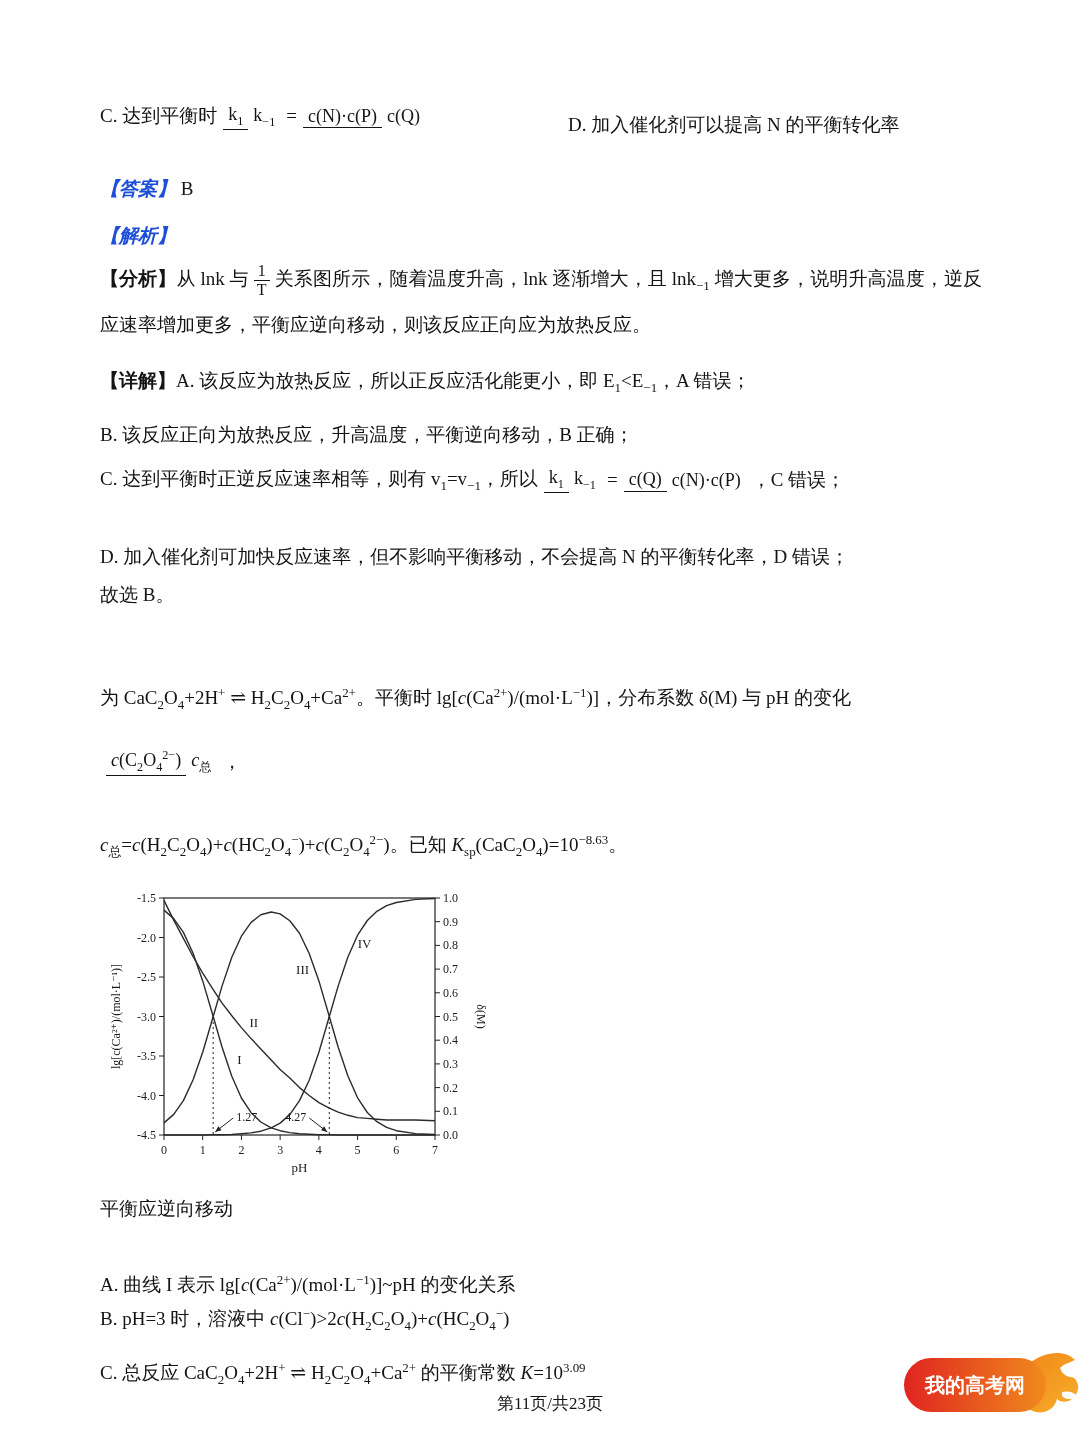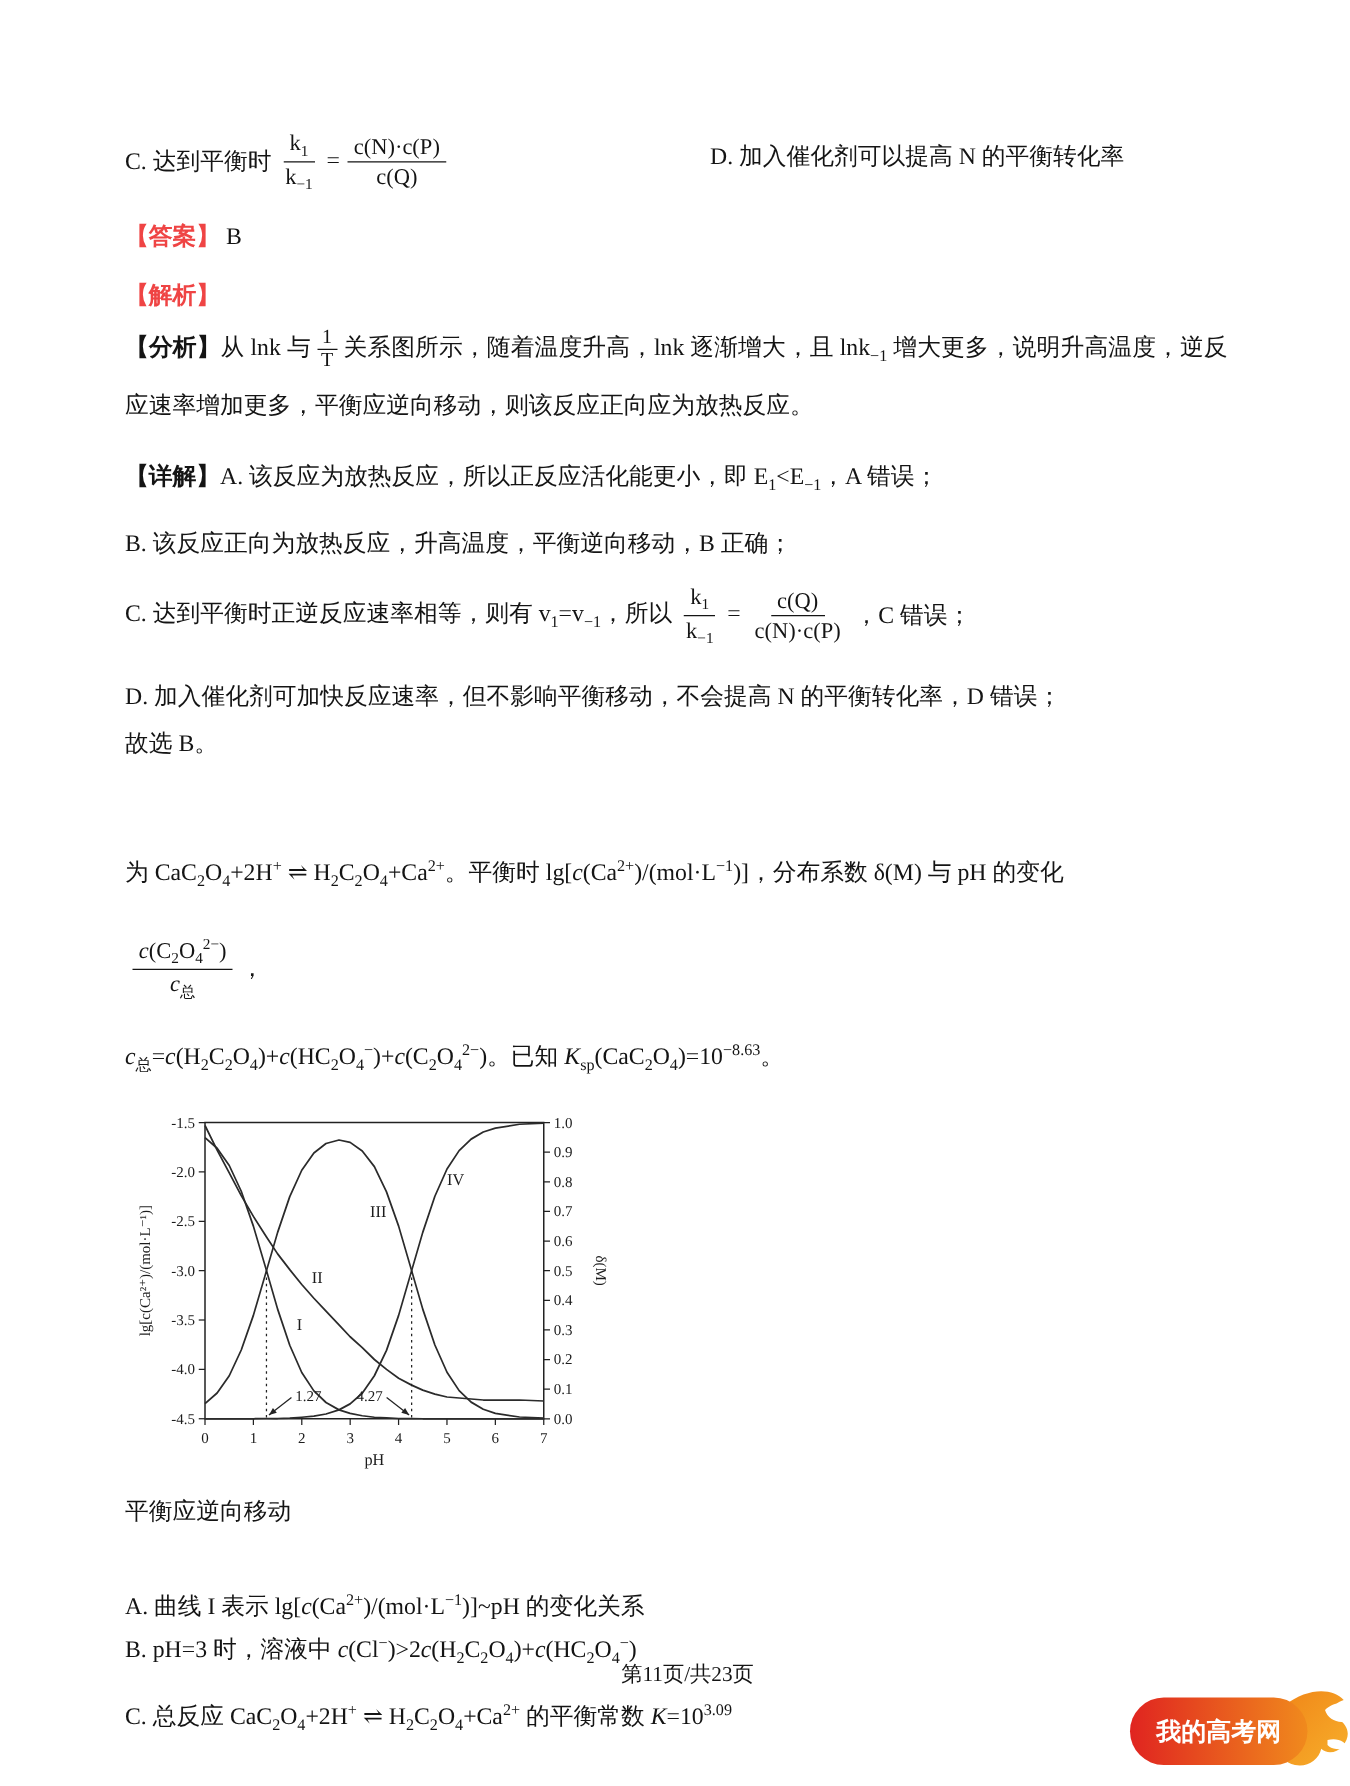--- a/index.html
+++ b/index.html
@@ -6,23 +6,23 @@
   html,body { width:1080px; height:1429px; }
   body {
     position:relative; background:#ffffff; overflow:hidden;
     font-family:"Liberation Serif","DejaVu Serif","DejaVu Sans",serif;
     color:#141414;
   }
   .abs { position:absolute; }
   .line { font-size:19px; white-space:nowrap; }
   .flexline { display:flex; align-items:center; font-size:19px; white-space:nowrap; }
   .para { font-size:19px; line-height:2.4; width:882px; text-align:justify; }
-  .blue { color:#ef4444; font-weight:bold; }
+  .blue { color:#1d4ed8; font-weight:bold;font-style:italic; }
   .bold { font-weight:bold; }
-  .frac { display:inline-flex; flex-direction:column; align-items:center;
+  .frac { display:inline-flex; flex-direction:row; align-items:center;
           vertical-align:middle; margin:0 6px; font-size:18px; line-height:1.25; text-align:center; }
   .frac .num { border-bottom:1.4px solid #141414; padding:0 5px; }
   .frac .den { padding:0 5px; }
   .ifrac { display:inline-flex; flex-direction:column; align-items:center;
            vertical-align:middle; margin:0 5px; font-size:16px; line-height:1.15; }
   .ifrac .num { border-bottom:1.3px solid #141414; padding:0 4px; }
   sub,sup { font-size:0.68em; }
   #chart-svg text { font-family:"Liberation Serif","DejaVu Serif","DejaVu Sans",serif; fill:#1c1c1c; }
   .footer { width:1080px; text-align:center; font-size:17px; }
   .logo-wrap { width:184px; height:84px; }
@@ -170,21 +170,21 @@
         <polygon points="227.31,248 221.03903516195473,246.28973686235128 224.10873822952934,242.34297577546965" fill="#222"></polygon>
         <text x="206.31" y="237" text-anchor="end" font-size="12">4.27</text>
       </svg>
   </div>
 
   <div class="abs line" style="left:100px;top:1196px;">平衡应逆向移动</div>
   <div class="abs line" style="left:100px;top:1224px;margin-top:48px;">A. 曲线 I 表示 lg[<i>c</i>(Ca<sup>2+</sup>)/(mol·L<sup>−1</sup>)]~pH 的变化关系</div>
   <div class="abs line" style="left:100px;top:1306px;">B. pH=3 时，溶液中 <i>c</i>(Cl<sup>−</sup>)&gt;2<i>c</i>(H<sub>2</sub>C<sub>2</sub>O<sub>4</sub>)+<i>c</i>(HC<sub>2</sub>O<sub>4</sub><sup>−</sup>)</div>
   <div class="abs line" style="left:100px;top:1360px;">C. 总反应 CaC<sub>2</sub>O<sub>4</sub>+2H<sup>+</sup> ⇌ H<sub>2</sub>C<sub>2</sub>O<sub>4</sub>+Ca<sup>2+</sup> 的平衡常数 <i>K</i>=10<sup>3.09</sup></div>
 
-  <div class="abs footer" style="left:0;top:1328px;padding-left:20px;">第11页/共23页</div>
+  <div class="abs footer" style="left:0;top:1392px;padding-left:20px;">第11页/共23页</div>
 
   <div class="abs logo-wrap" style="left:900px;top:1344px;">
     <svg width="184" height="84" viewBox="0 0 184 84">
       <defs>
         <linearGradient id="lg-pill" x1="0" y1="0" x2="1" y2="0">
           <stop offset="0" stop-color="#e02420"></stop>
             <stop offset="1" stop-color="#f08a1d"></stop>
         </linearGradient>
         <linearGradient id="lg-flame" x1="0" y1="0" x2="1" y2="1">
           <stop offset="0" stop-color="#f08418"></stop>

